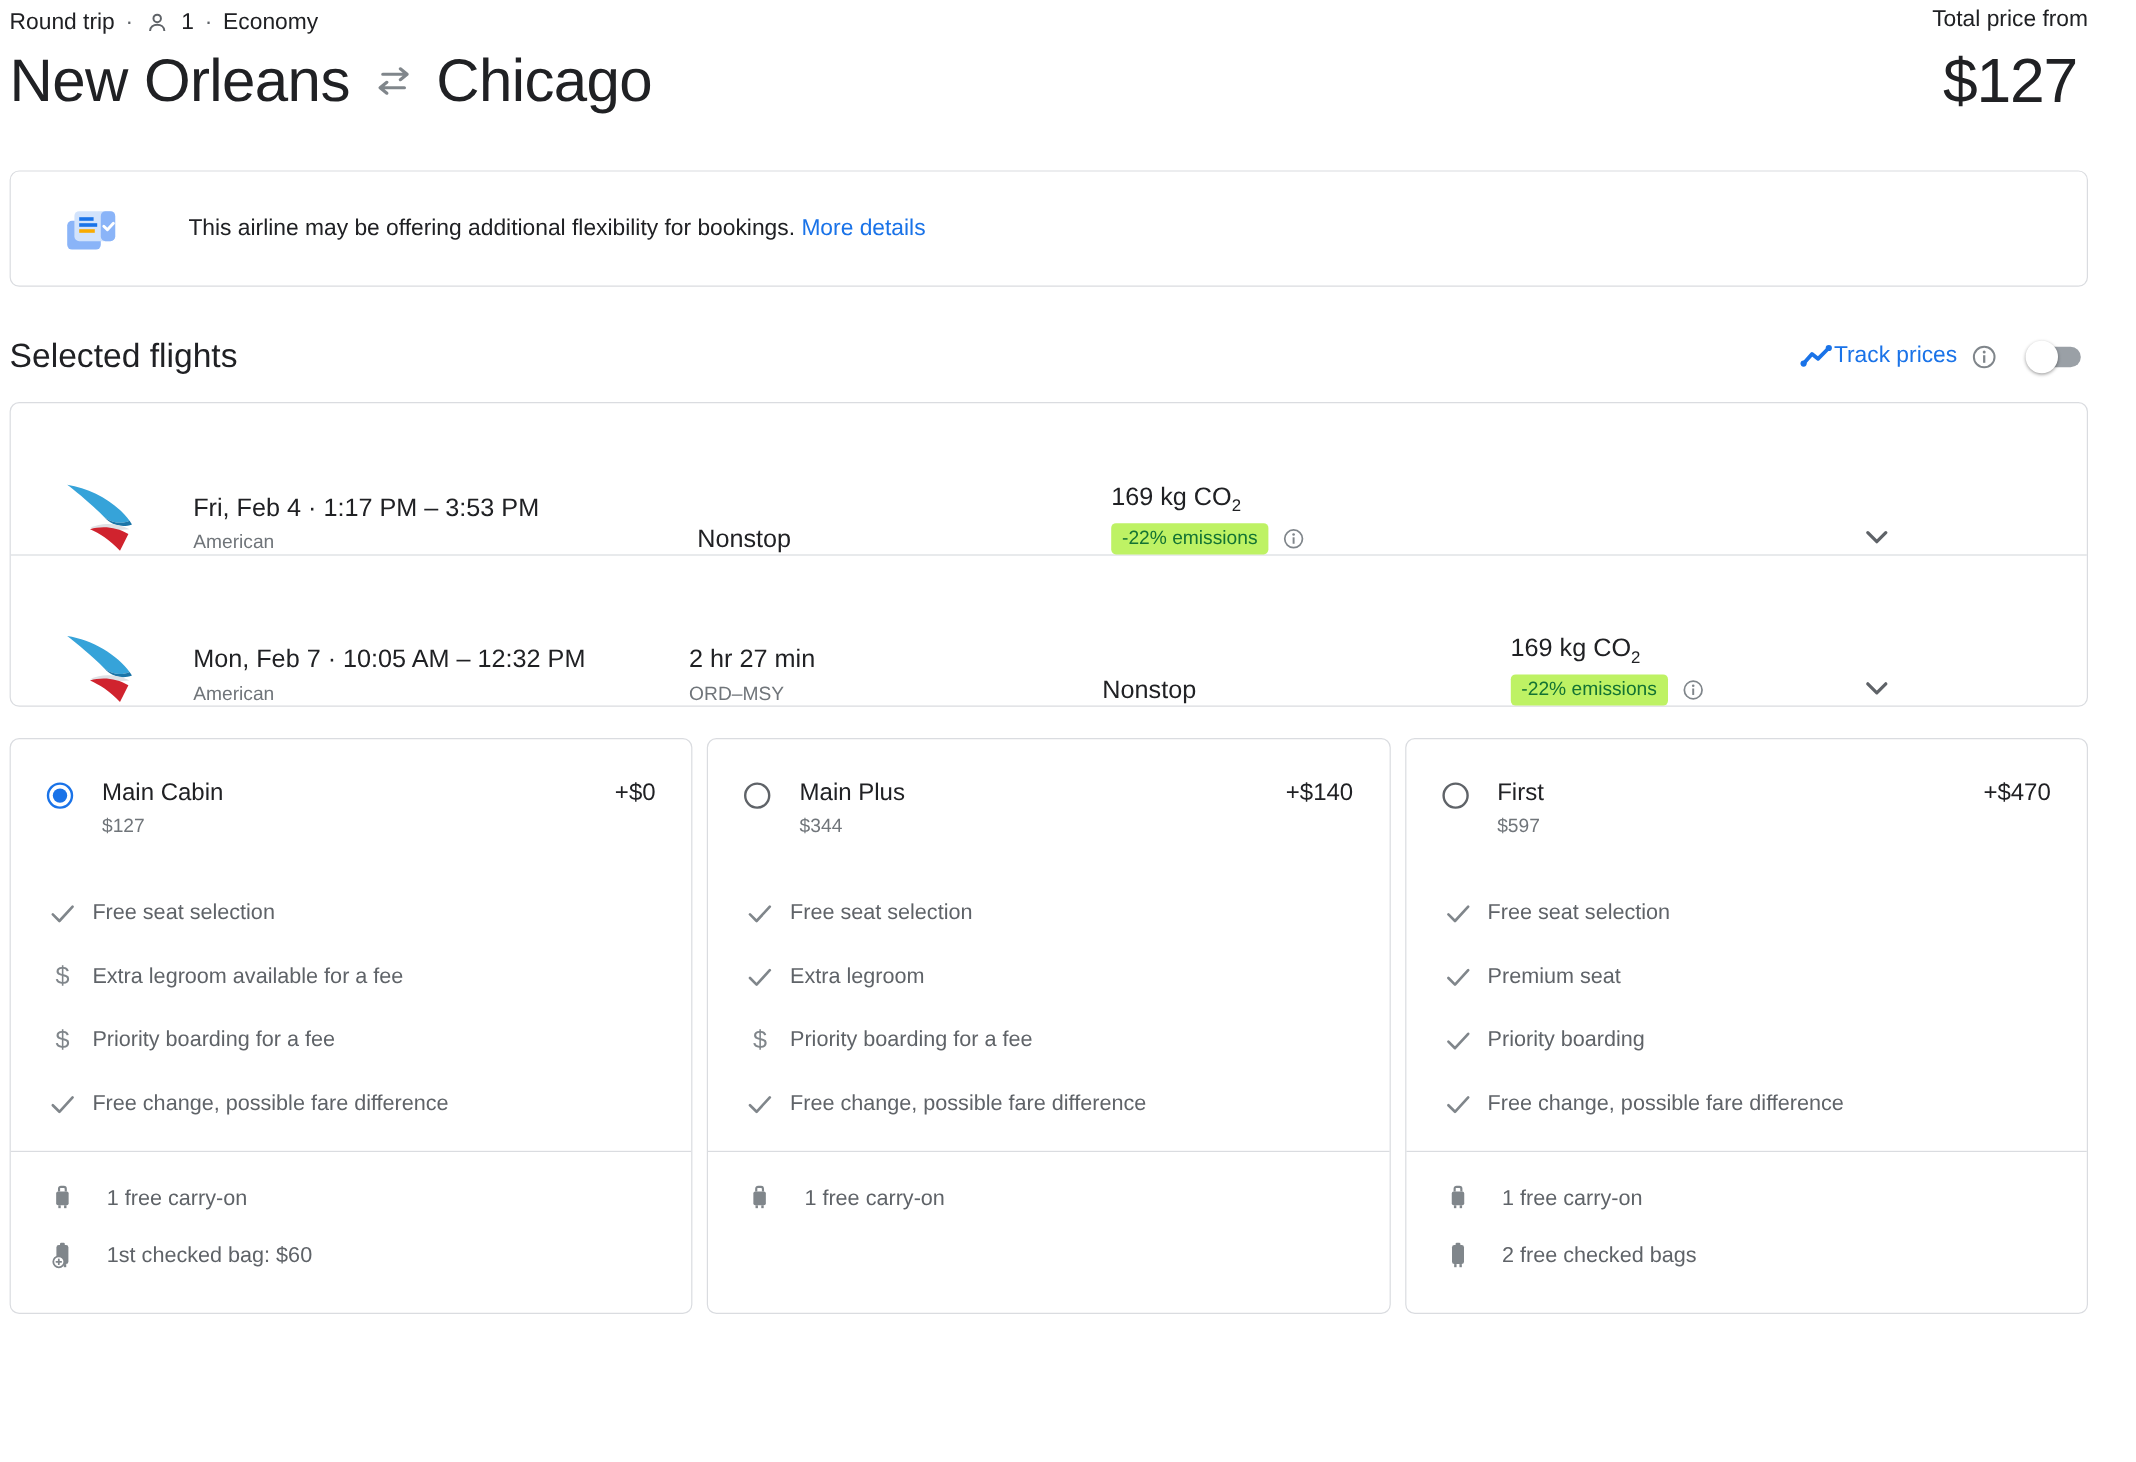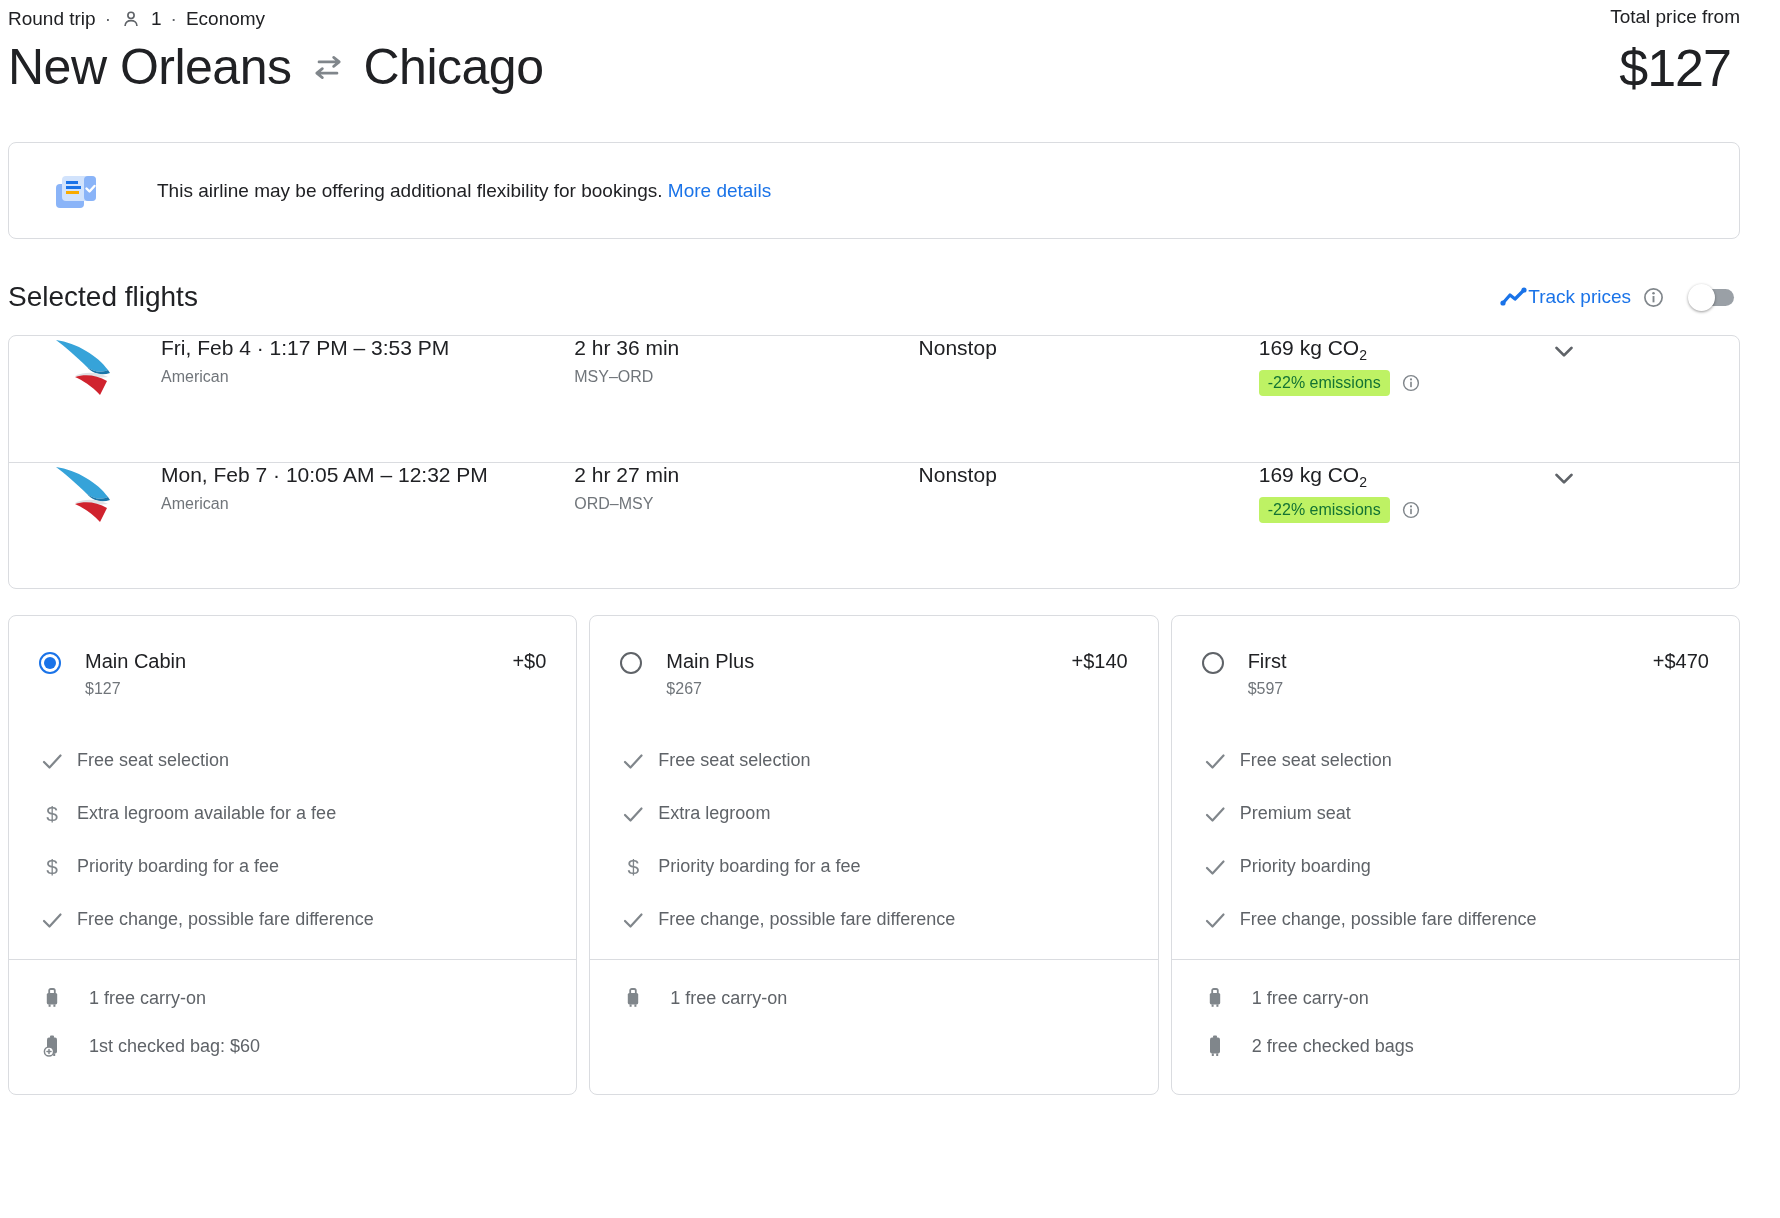--- a/index.html
+++ b/index.html
@@ -36,21 +36,21 @@
   .track-area { display: flex; align-items: center; gap: 12px; }
   .track-btn { display: flex; align-items: center; cursor: pointer; background: none; border: none; }
   .track-label { font-size: 19px; font-weight: 500; color: #1a73e8; }
   .info-icon { display: flex; cursor: pointer; }
   .toggle { position: relative; width: 42px; height: 17px; background: #9aa0a6; border-radius: 9px; margin-left: 16px; margin-right: 6px; cursor: pointer; }
   .toggle .knob { position: absolute; left: -4px; top: -5px; width: 27px; height: 27px; background: #fff; border-radius: 50%;
                   box-shadow: 0 1px 3px rgba(0,0,0,.4); }
 
   
   .flights-card { margin-top: 22px; border: 1px solid #dadce0; border-radius: 8px; }
-  .flight-row { display: flex; align-items: flex-start; height: 126px; padding: 0 42px; cursor: pointer; }
+  .flight-row { display: flex; align-items: flex-end; height: 126px; padding: 0 42px; cursor: pointer; }
   .flight-row + .flight-row { border-top: 1px solid #dadce0; }
   .airline-logo { width: 72px; height: 62px; flex: 0 0 auto; }
   .col { display: flex; flex-direction: column; justify-content: center; }
   .col .primary { font-size: 21px; color: #202124; }
   .col .secondary { margin-top: 8px; font-size: 16px; color: #70757a; }
   .col-info { margin-left: 38px; width: 420px; }
   .col-duration { width: 350px; }
   .col-stops { width: 300px; }
   .col-co2 { width: 340px; padding-left: 45px; }
   .co2-line sub { font-size: 14px; }
@@ -213,24 +213,20 @@
     <div class="flight-row">
       <span class="airline-logo">
           <svg width="72" height="62">
             <use href="#sym-aa-logo"></use>
           </svg>
         </span>
       <div class="col col-info">
         <span class="primary">Fri, Feb 4 · 1:17 PM – 3:53 PM</span>
         <span class="secondary">American</span>
       </div>
-      <div class="col col-duration">
-        <span class="primary">2 hr 36 min</span>
-        <span class="secondary">MSY–ORD</span>
-      </div>
       <div class="col col-stops">
         <span class="primary">Nonstop</span>
       </div>
       <div class="col col-co2">
         <span class="primary co2-line"><span>169 kg CO</span><sub>2</sub></span>
         <span class="emis-row">
           <span class="emis-badge">-22% emissions</span>
           <span class="info-icon">
               <svg width="18" height="18">
                 <use href="#sym-info"></use>
@@ -341,21 +337,21 @@
             <span>1st checked bag: $60</span>
           </div>
       </div>
     </div>
 
     <div class="fare-card">
       <div class="fare-head">
         <div class="radio"></div>
         <div class="fare-title-block">
           <div class="fare-name">Main Plus</div>
-          <div class="fare-price">$267</div>
+          <div class="fare-price">$344</div>
         </div>
         <div class="fare-delta">+$140</div>
       </div>
       <div class="feature-list">
         <div class="feature">
             <span class="ficon">
               <svg width="24" height="24">
                 <use href="#sym-check"></use>
               </svg>
             </span>

